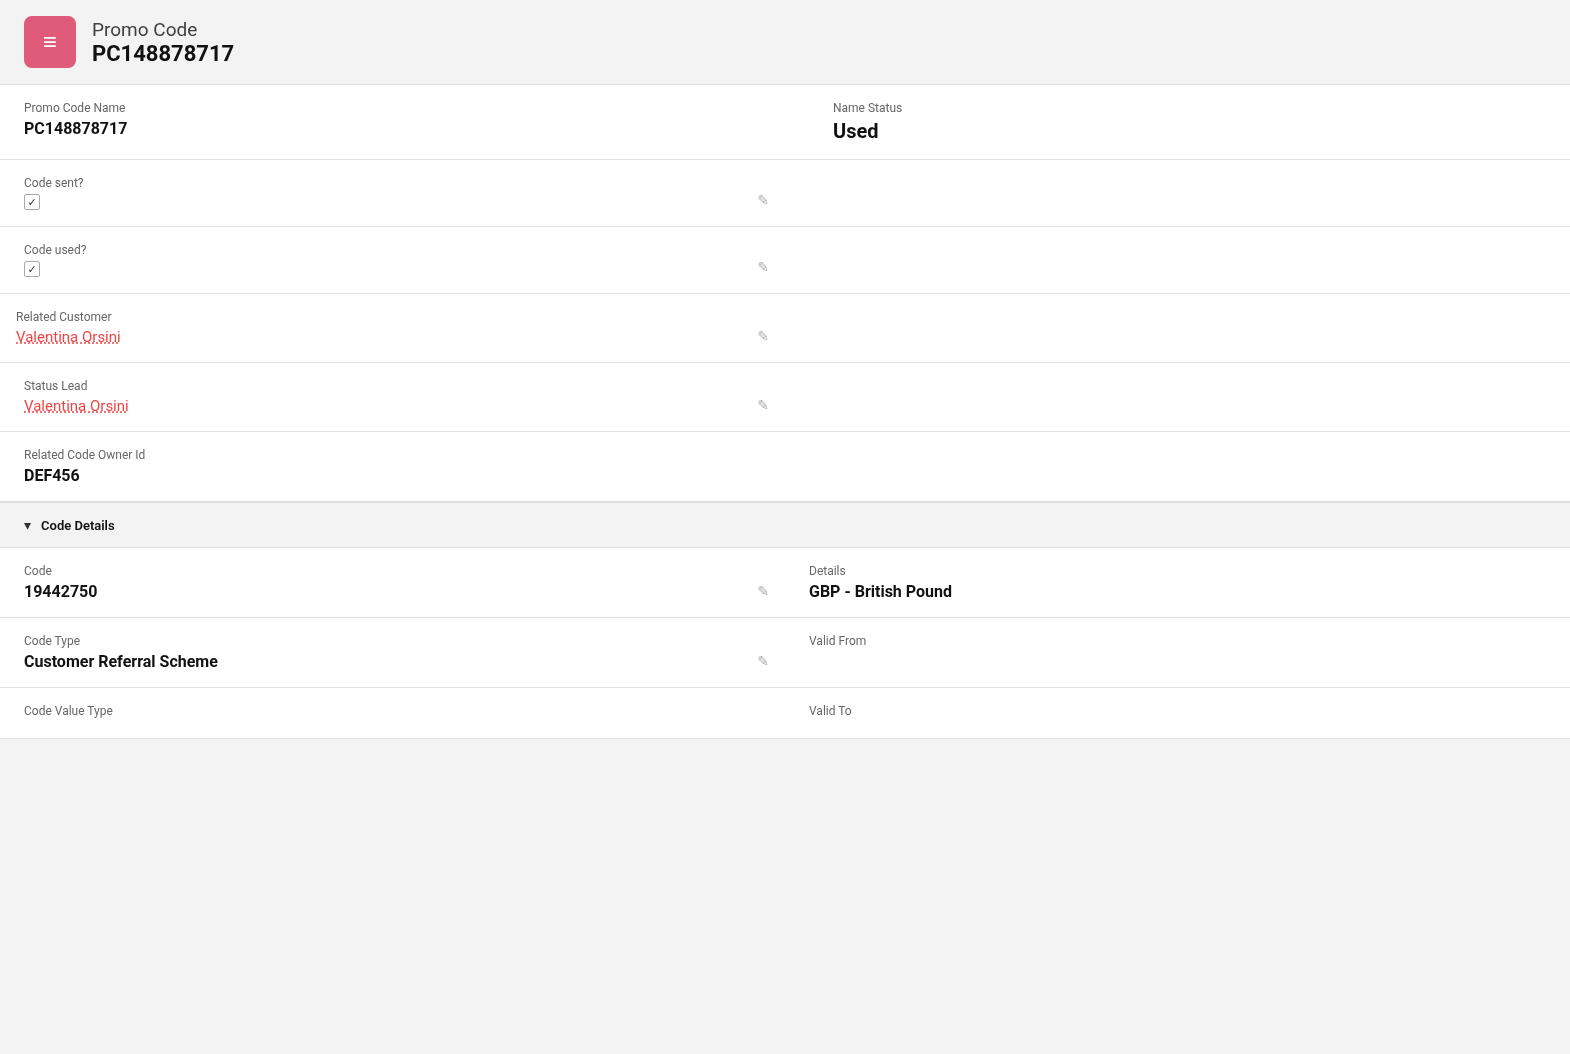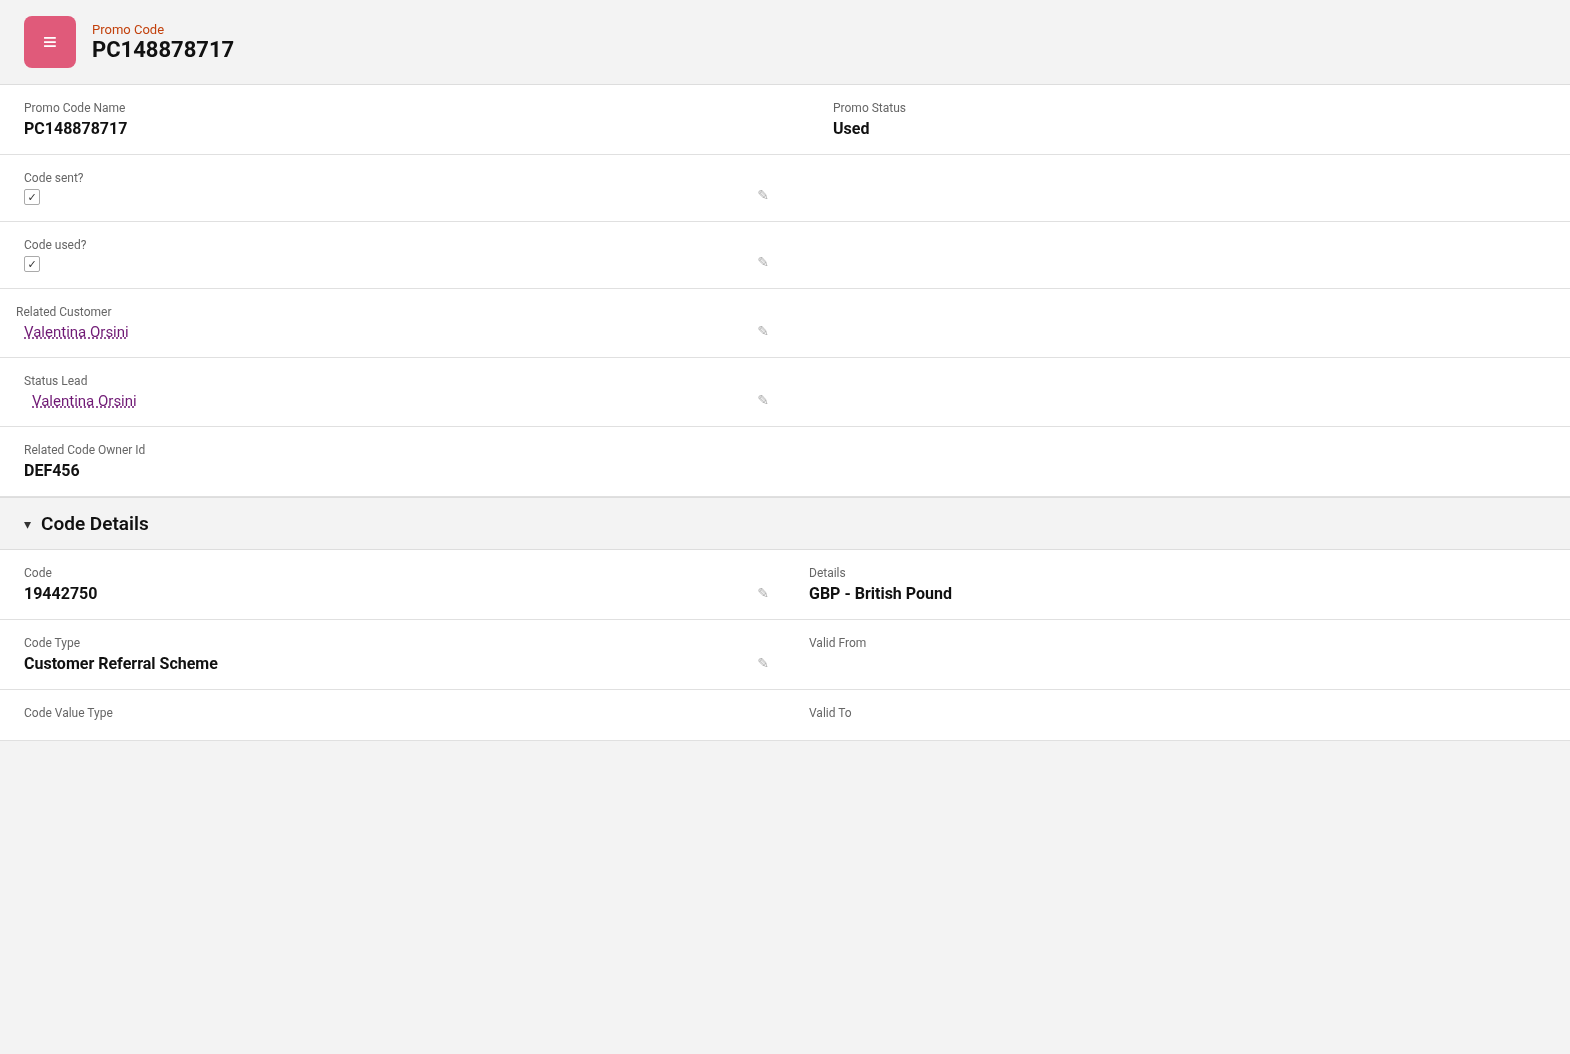--- a/index.html
+++ b/index.html
@@ -33,22 +33,22 @@
       border-radius: 8px;
       display: flex;
       align-items: center;
       justify-content: center;
       color: white;
       font-size: 24px;
       flex-shrink: 0;
     }
 
     .header-text .subtitle {
-      font-size: 13px;
-      color: #c2410c;
+      font-size: 19px;
+      color: #404040;
       font-weight: 400;
     }
 
     .header-text .title {
       font-size: 22px;
       font-weight: 700;
       color: #111;
     }
 
     .form-row {
@@ -80,29 +80,28 @@
       color: #111;
       font-weight: 400;
     }
 
     .field-value.bold {
       font-weight: 700;
       font-size: 16px;
     }
 
     .field-value.link {
-      color: #701a75;
+      color: #ef4444;
       text-decoration: underline dotted;
       cursor: pointer;
-      margin-left: 8px;
     }
 
     .field-value.status {
       font-weight: 700;
-      font-size: 16px;
+      font-size: 20px;
     }
 
     .edit-icon {
       position: absolute;
       right: 16px;
       bottom: 18px;
       color: #aaa;
       font-size: 14px;
       cursor: pointer;
     }
@@ -133,21 +132,21 @@
       background: #f3f3f3;
       padding: 14px 24px;
       display: flex;
       align-items: center;
       gap: 10px;
       border-top: 1px solid #ddd;
       border-bottom: 1px solid #ddd;
     }
 
     .section-header-title {
-      font-size: 19px;
+      font-size: 13px;
       font-weight: 600;
       color: #111;
     }
 
     .chevron-icon {
       font-size: 14px;
       color: #333;
     }
 
     
@@ -193,21 +192,21 @@
 </div>
 
 <div class="top-form-area">
 
   <div class="form-row">
     <div class="form-col">
       <div class="field-label">Promo Code Name</div>
       <div class="field-value bold">PC148878717</div>
     </div>
     <div class="form-col right-col">
-      <div class="field-label">Promo Status</div>
+      <div class="field-label">Name Status</div>
       <div class="field-value status">Used</div>
     </div>
   </div>
 
   <div class="form-row">
     <div class="form-col" style="flex: 0 0 50%;">
       <div class="field-label">Code sent?</div>
       <div class="checkbox-field">
         <div class="checkbox-box">
           <span>✓</span>

